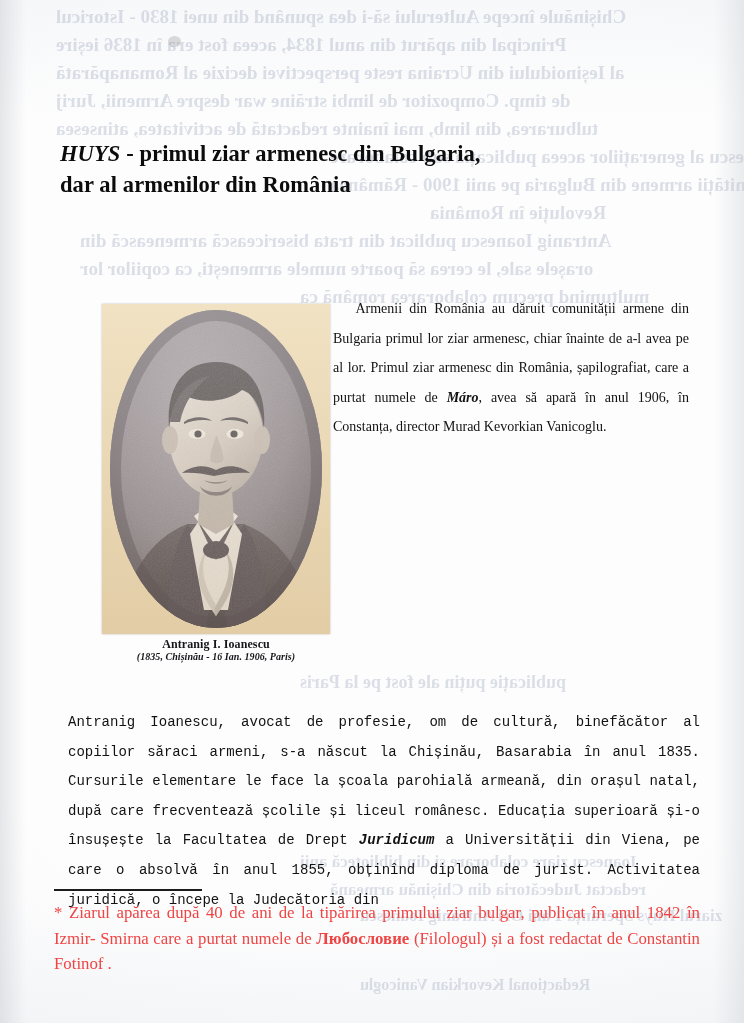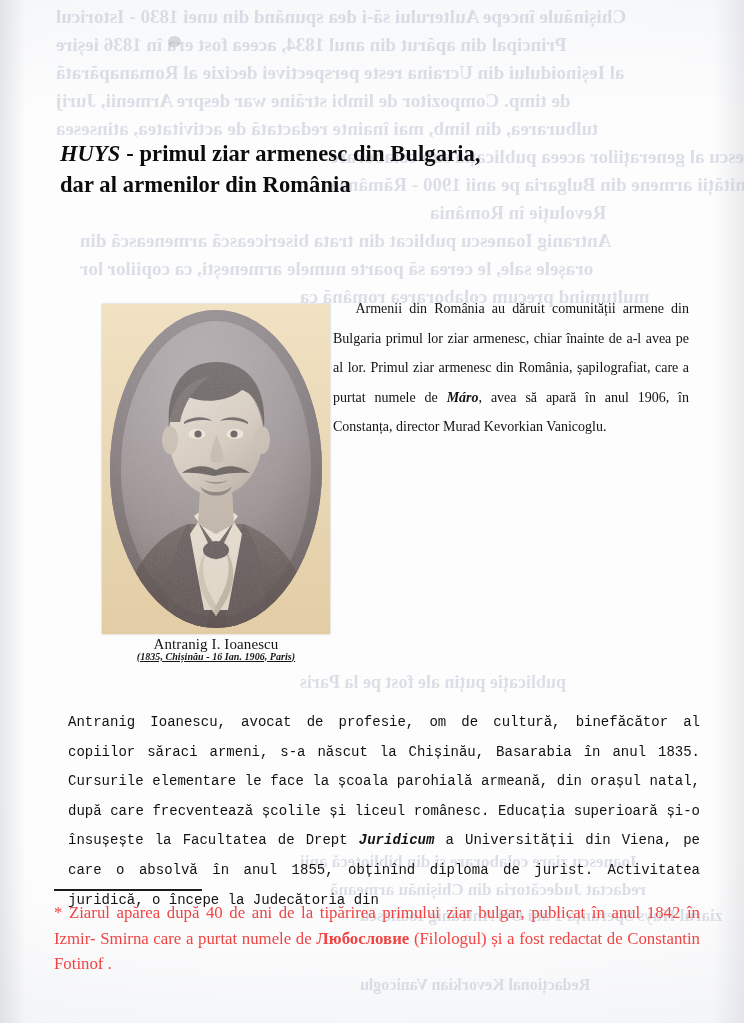--- a/index.html
+++ b/index.html
@@ -111,32 +111,31 @@
     background: #6a6270;
   }
   .oval-svg { display: block; width: 100%; height: 100%; }
 
   .photo-caption {
     margin-top: 4px;
     text-align: center;
     line-height: 12.5px;
   }
   .cap-name {
-    font-size: 15px;
-    font-weight: normal;
+    font-size: 12px;
+    font-weight: bold;
     color: #15151a;
     letter-spacing: 0.1px;
   }
   .cap-dates {
     font-size: 10px;
     font-weight: bold;
     font-style: italic;
     color: #15151a;
     letter-spacing: 0.05px;
-    text-decoration: underline;
   }
 
   
   .col-right {
     position: absolute;
     left: 325px;
     top: 286px;
     width: 372px;
     z-index: 6;
   }

